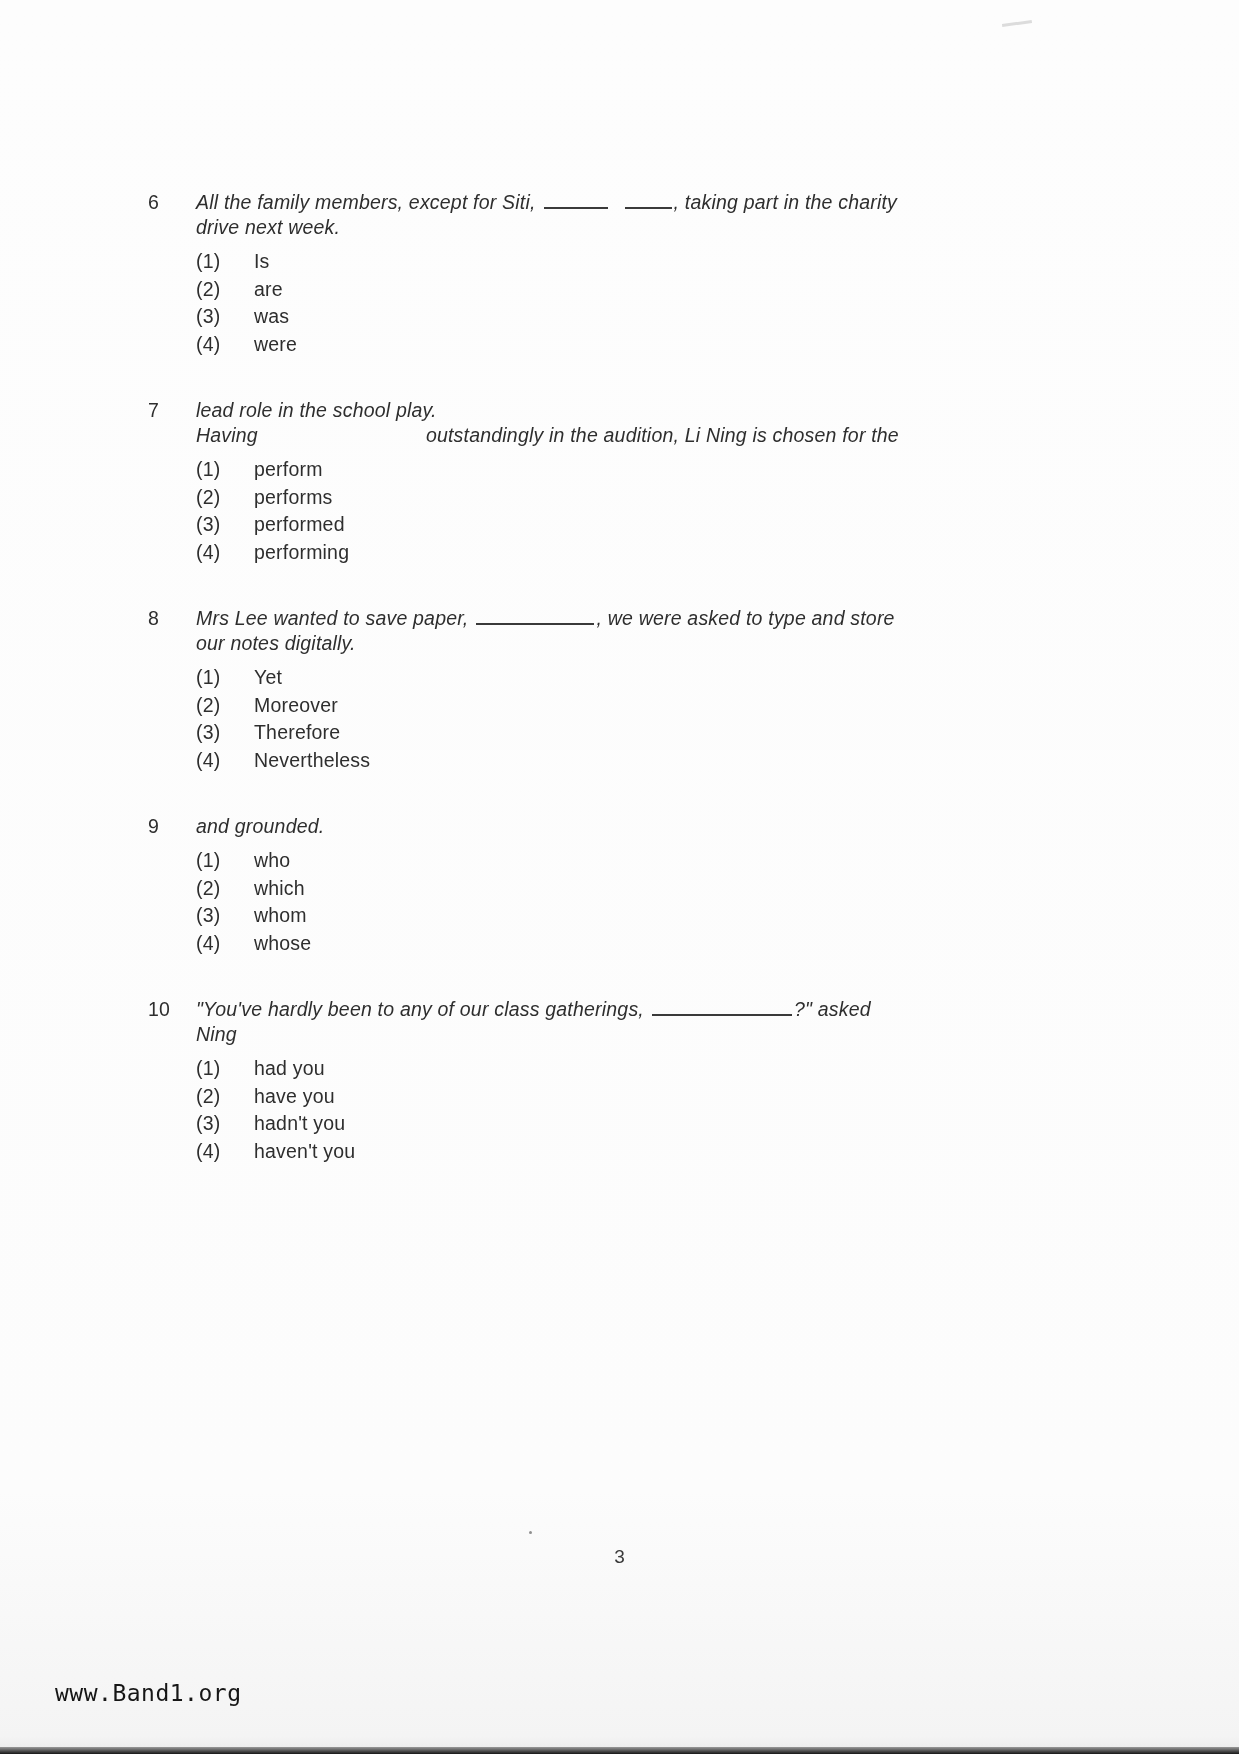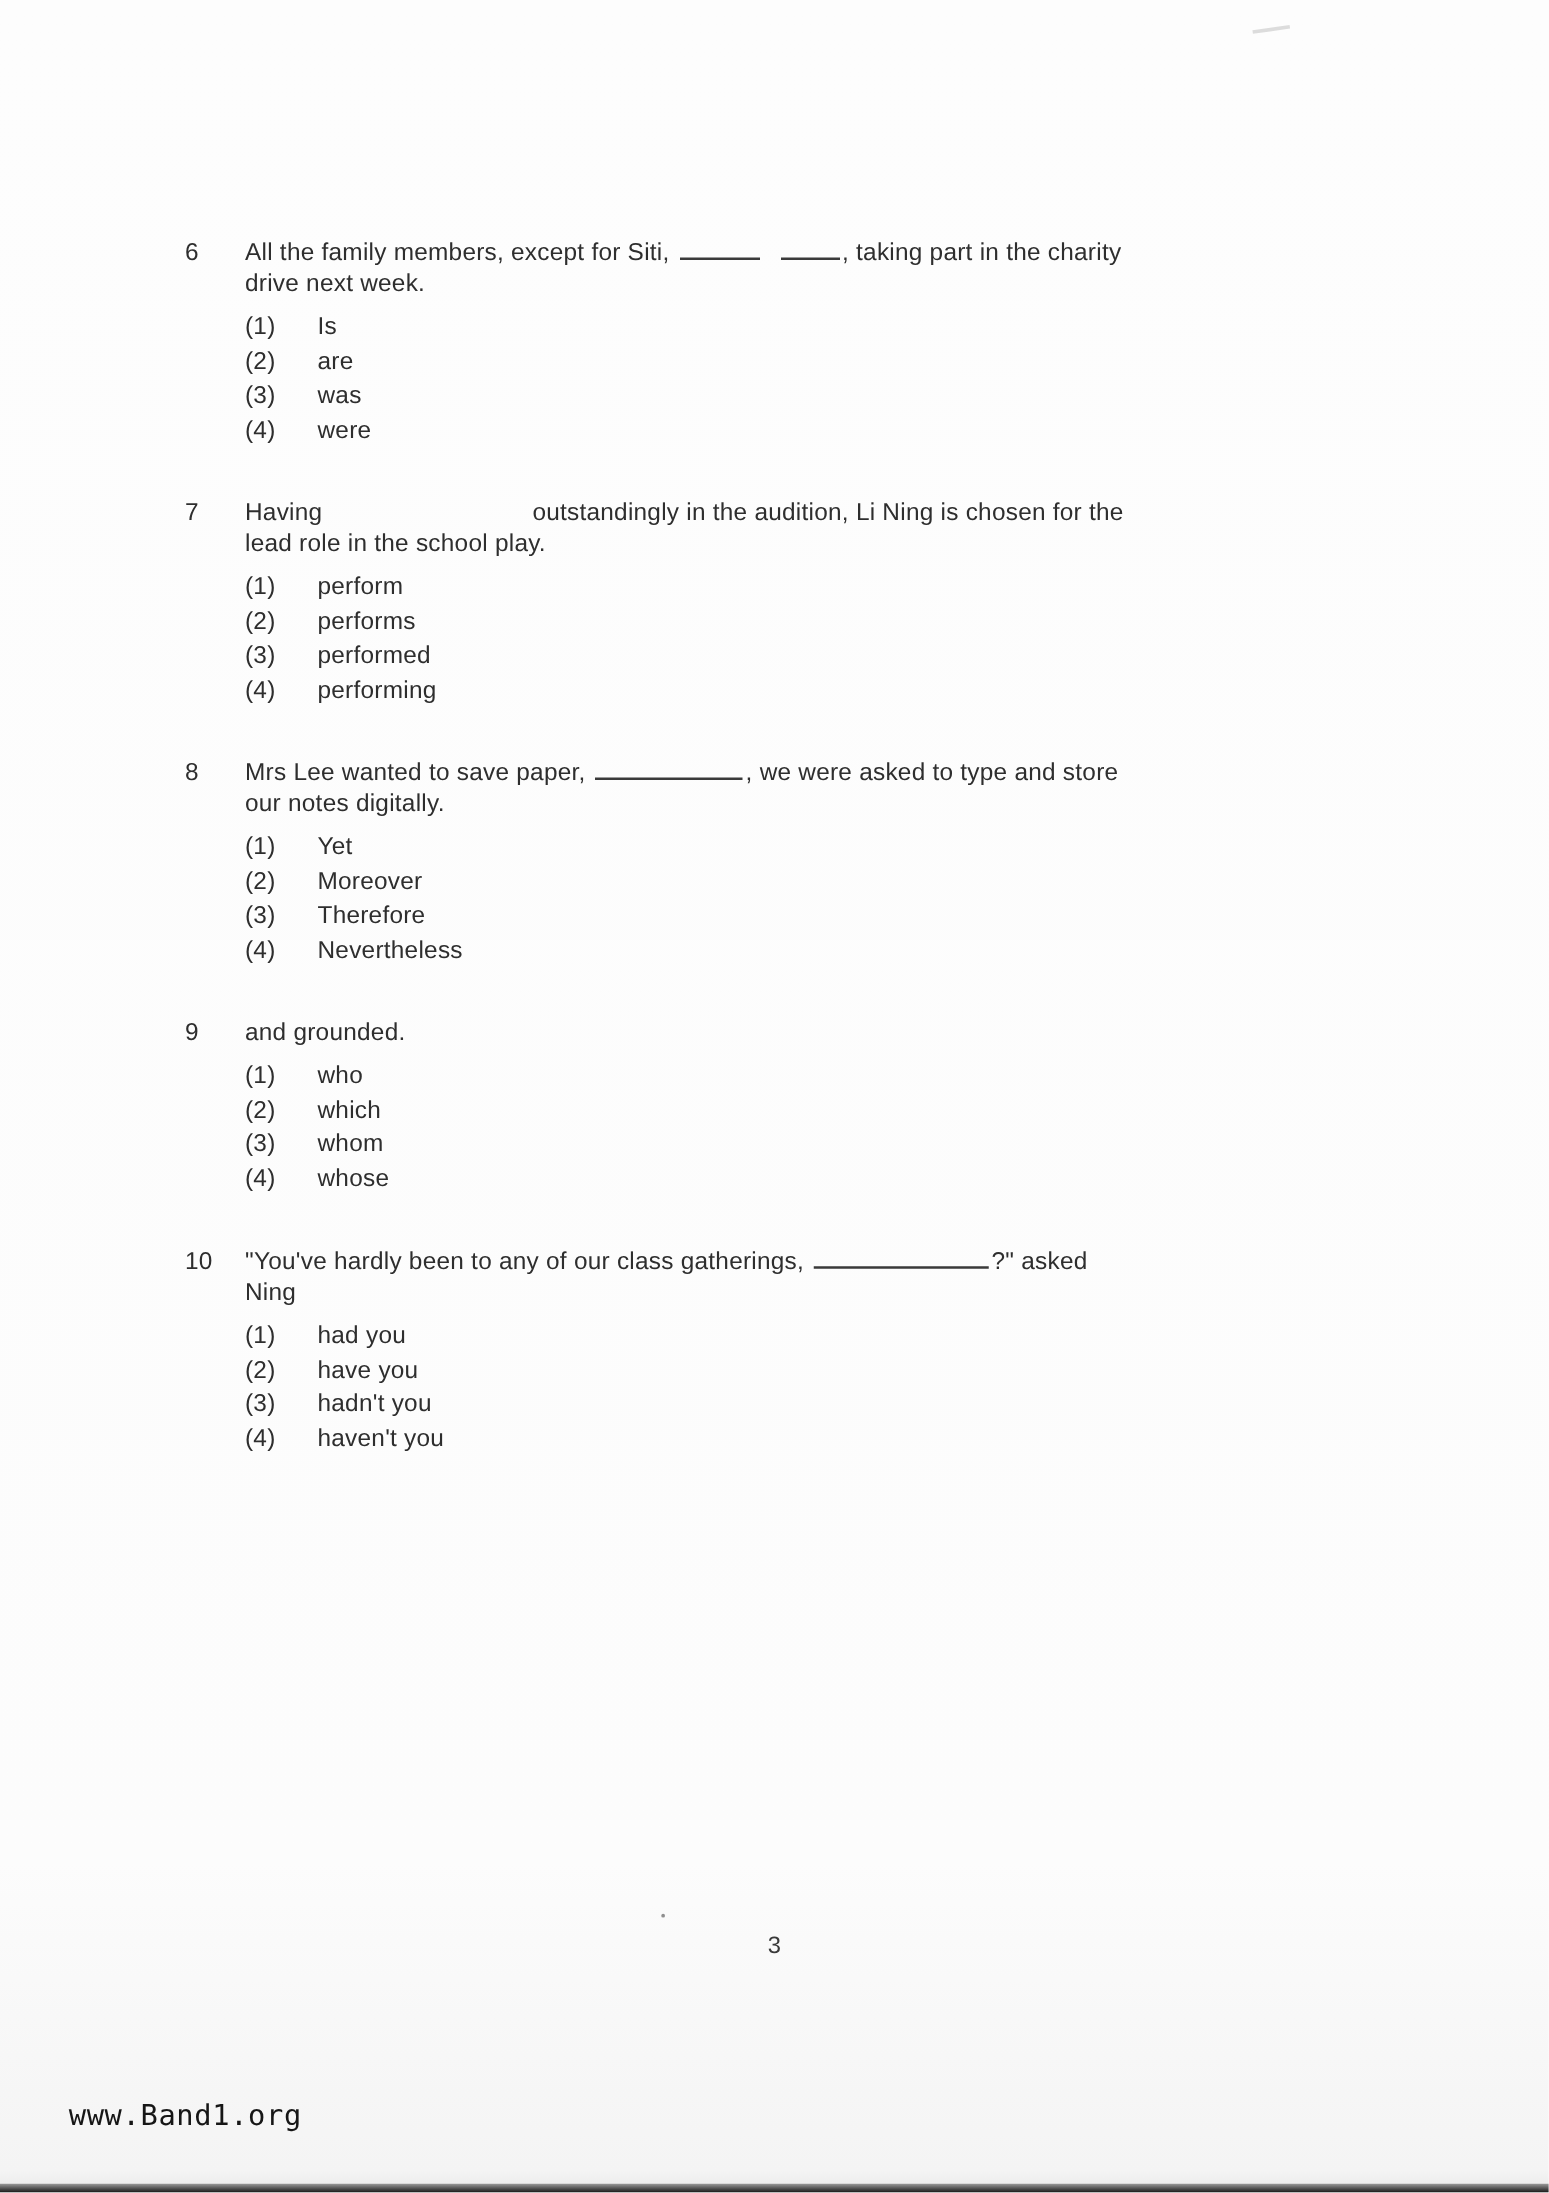--- a/index.html
+++ b/index.html
@@ -38,20 +38,21 @@
     width: 48px;
     flex: 0 0 48px;
     line-height: 25px;
   }
   .qbody {
     flex: 1;
   }
   .qline {
     line-height: 25px;
     min-height: 25px;
+    font-style: italic;
   }
   .blank {
     display: inline-block;
     height: 15px;
     border-bottom: 2px solid #3a3a3a;
     margin: 0 2px 0 8px;
     vertical-align: baseline;
   }
   .blank-broken {
     border-bottom: none;
@@ -147,22 +148,22 @@
               <span class="optnum">(4)</span>
               <span class="optlabel">were</span>
             </div>
         </div>
       </div>
     </div>
 
     <div class="question">
       <div class="qnum">7</div>
       <div class="qbody">
+        <div class="qline">lead role in the school play.</div>
         <div class="qline"><span>Having</span><span class="blank blank-gap" style="width:158px"></span><span>outstandingly in the audition, Li Ning is chosen for the</span></div>
-        <div class="qline">lead role in the school play.</div>
         <div class="options">
           <div class="opt">
               <span class="optnum">(1)</span>
               <span class="optlabel">perform</span>
             </div>
           <div class="opt">
               <span class="optnum">(2)</span>
               <span class="optlabel">performs</span>
             </div>
           <div class="opt">

